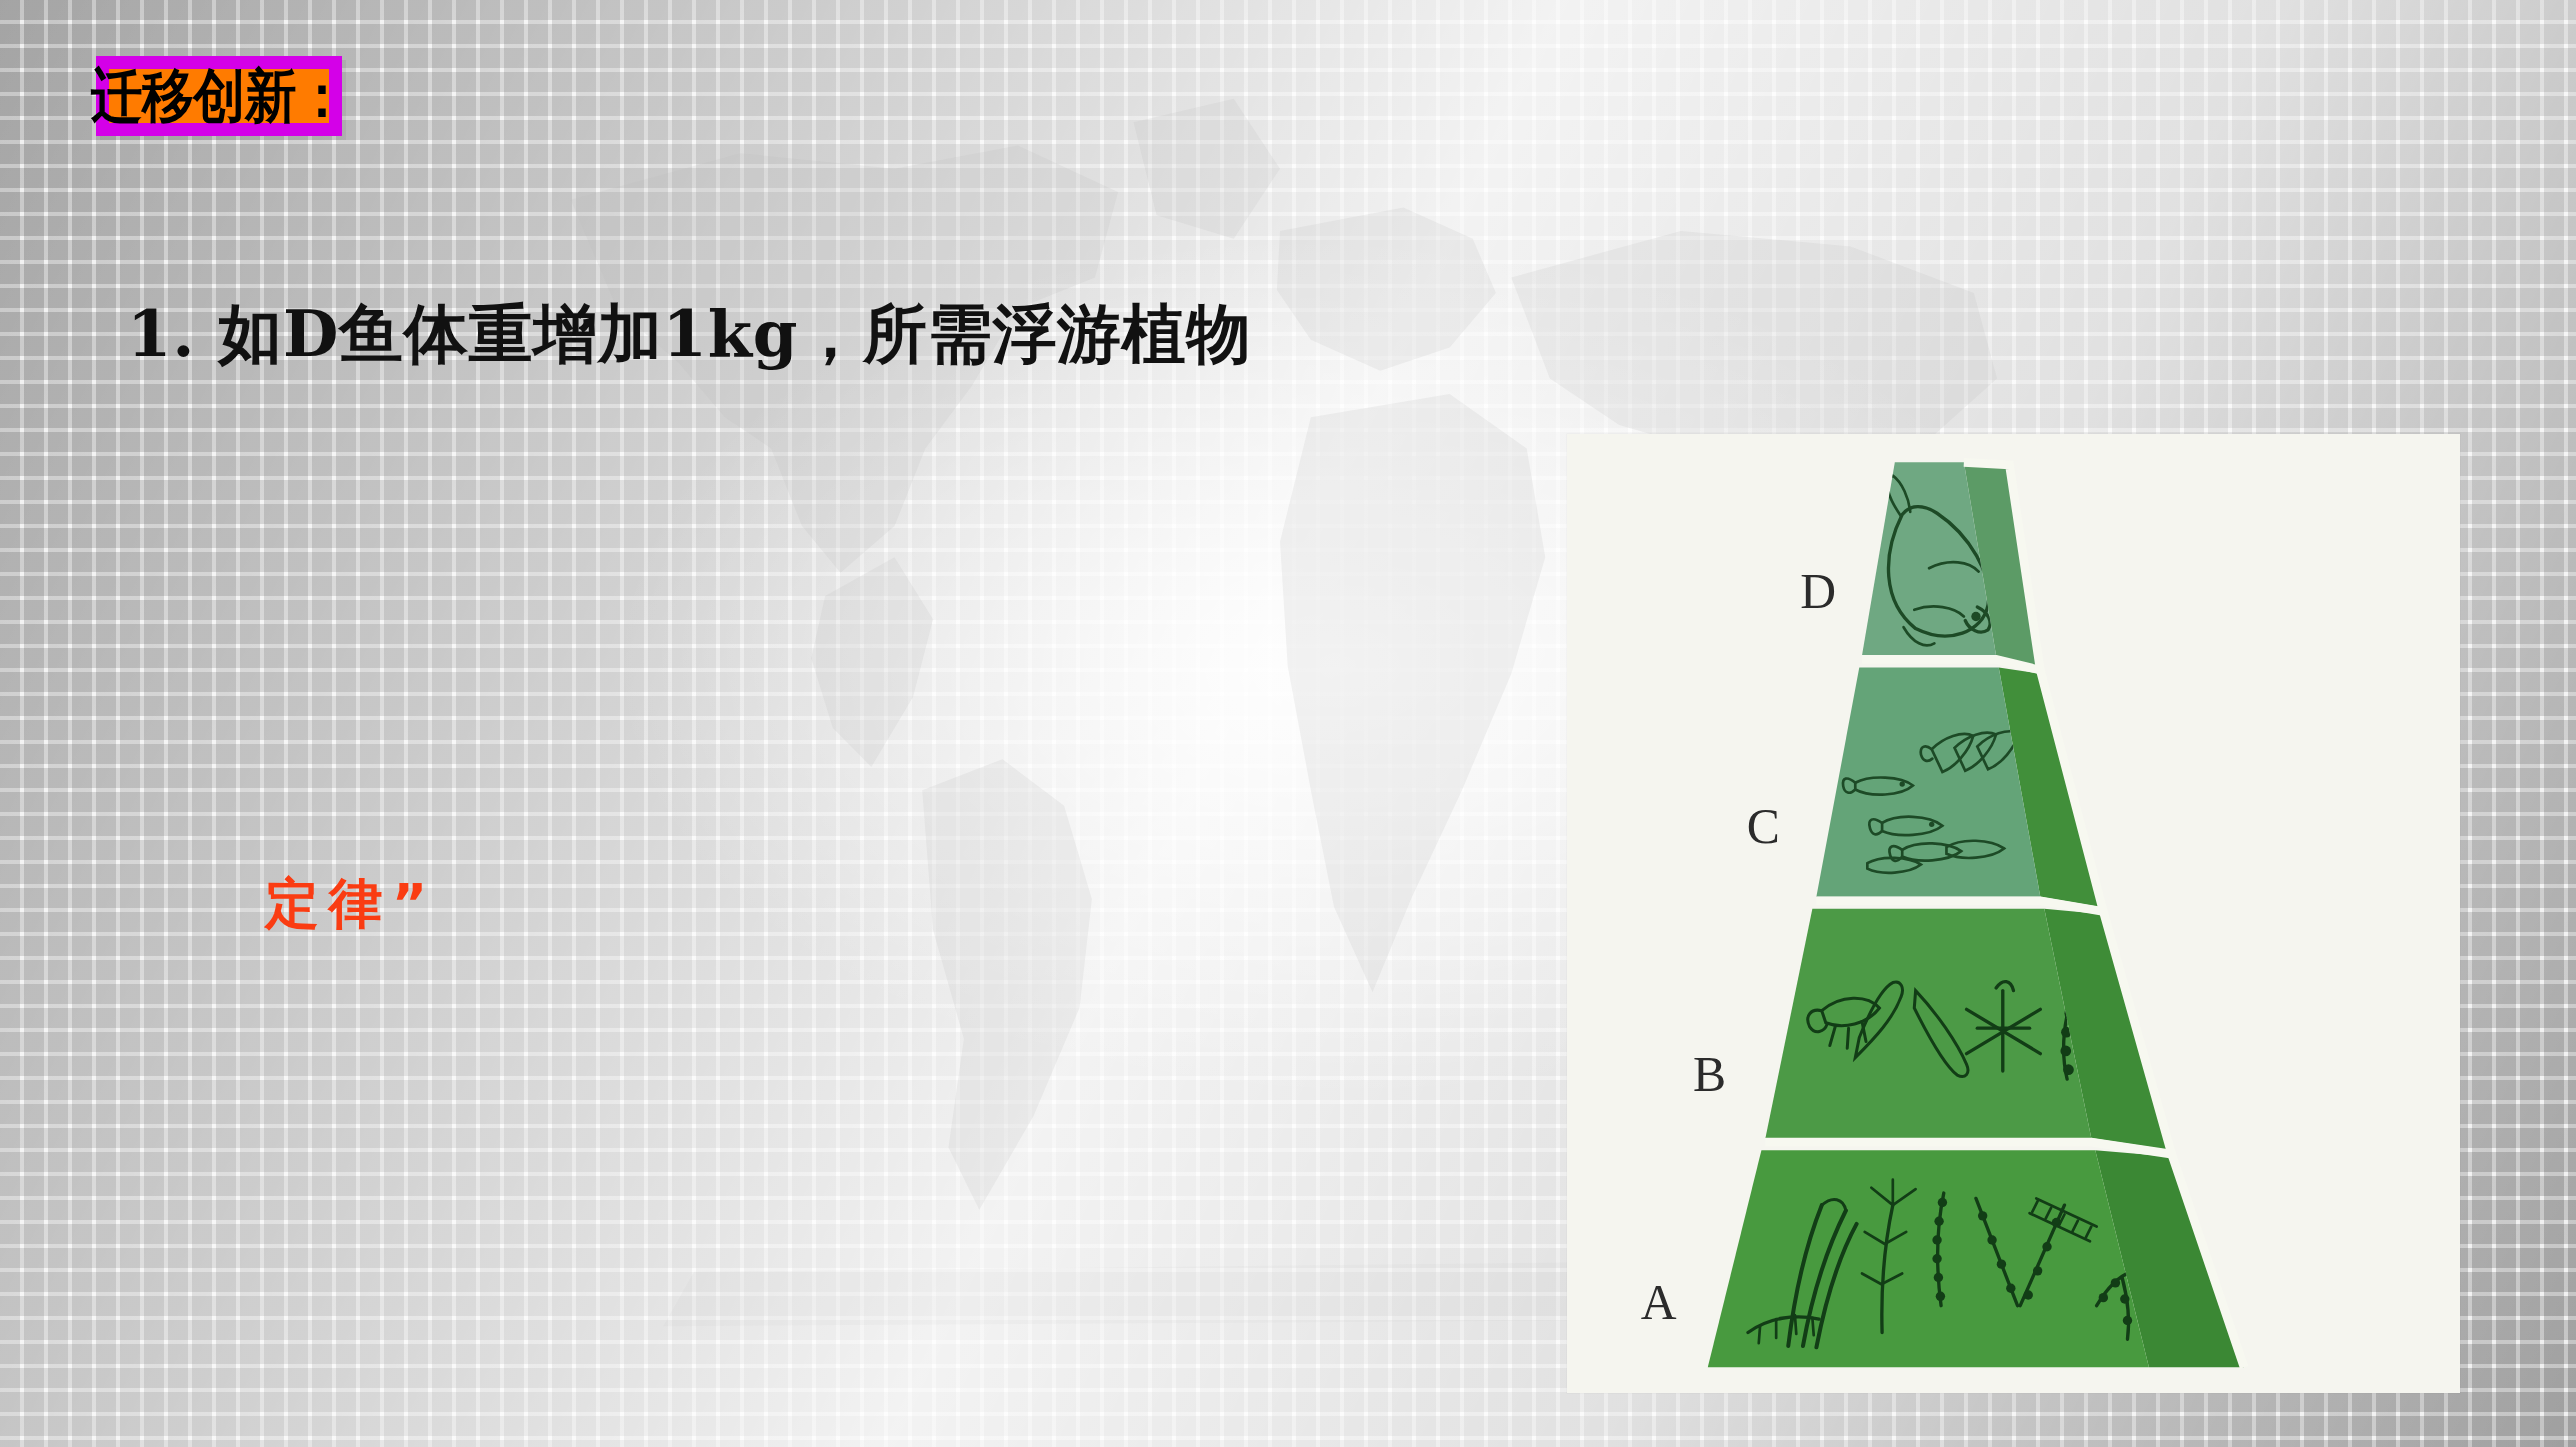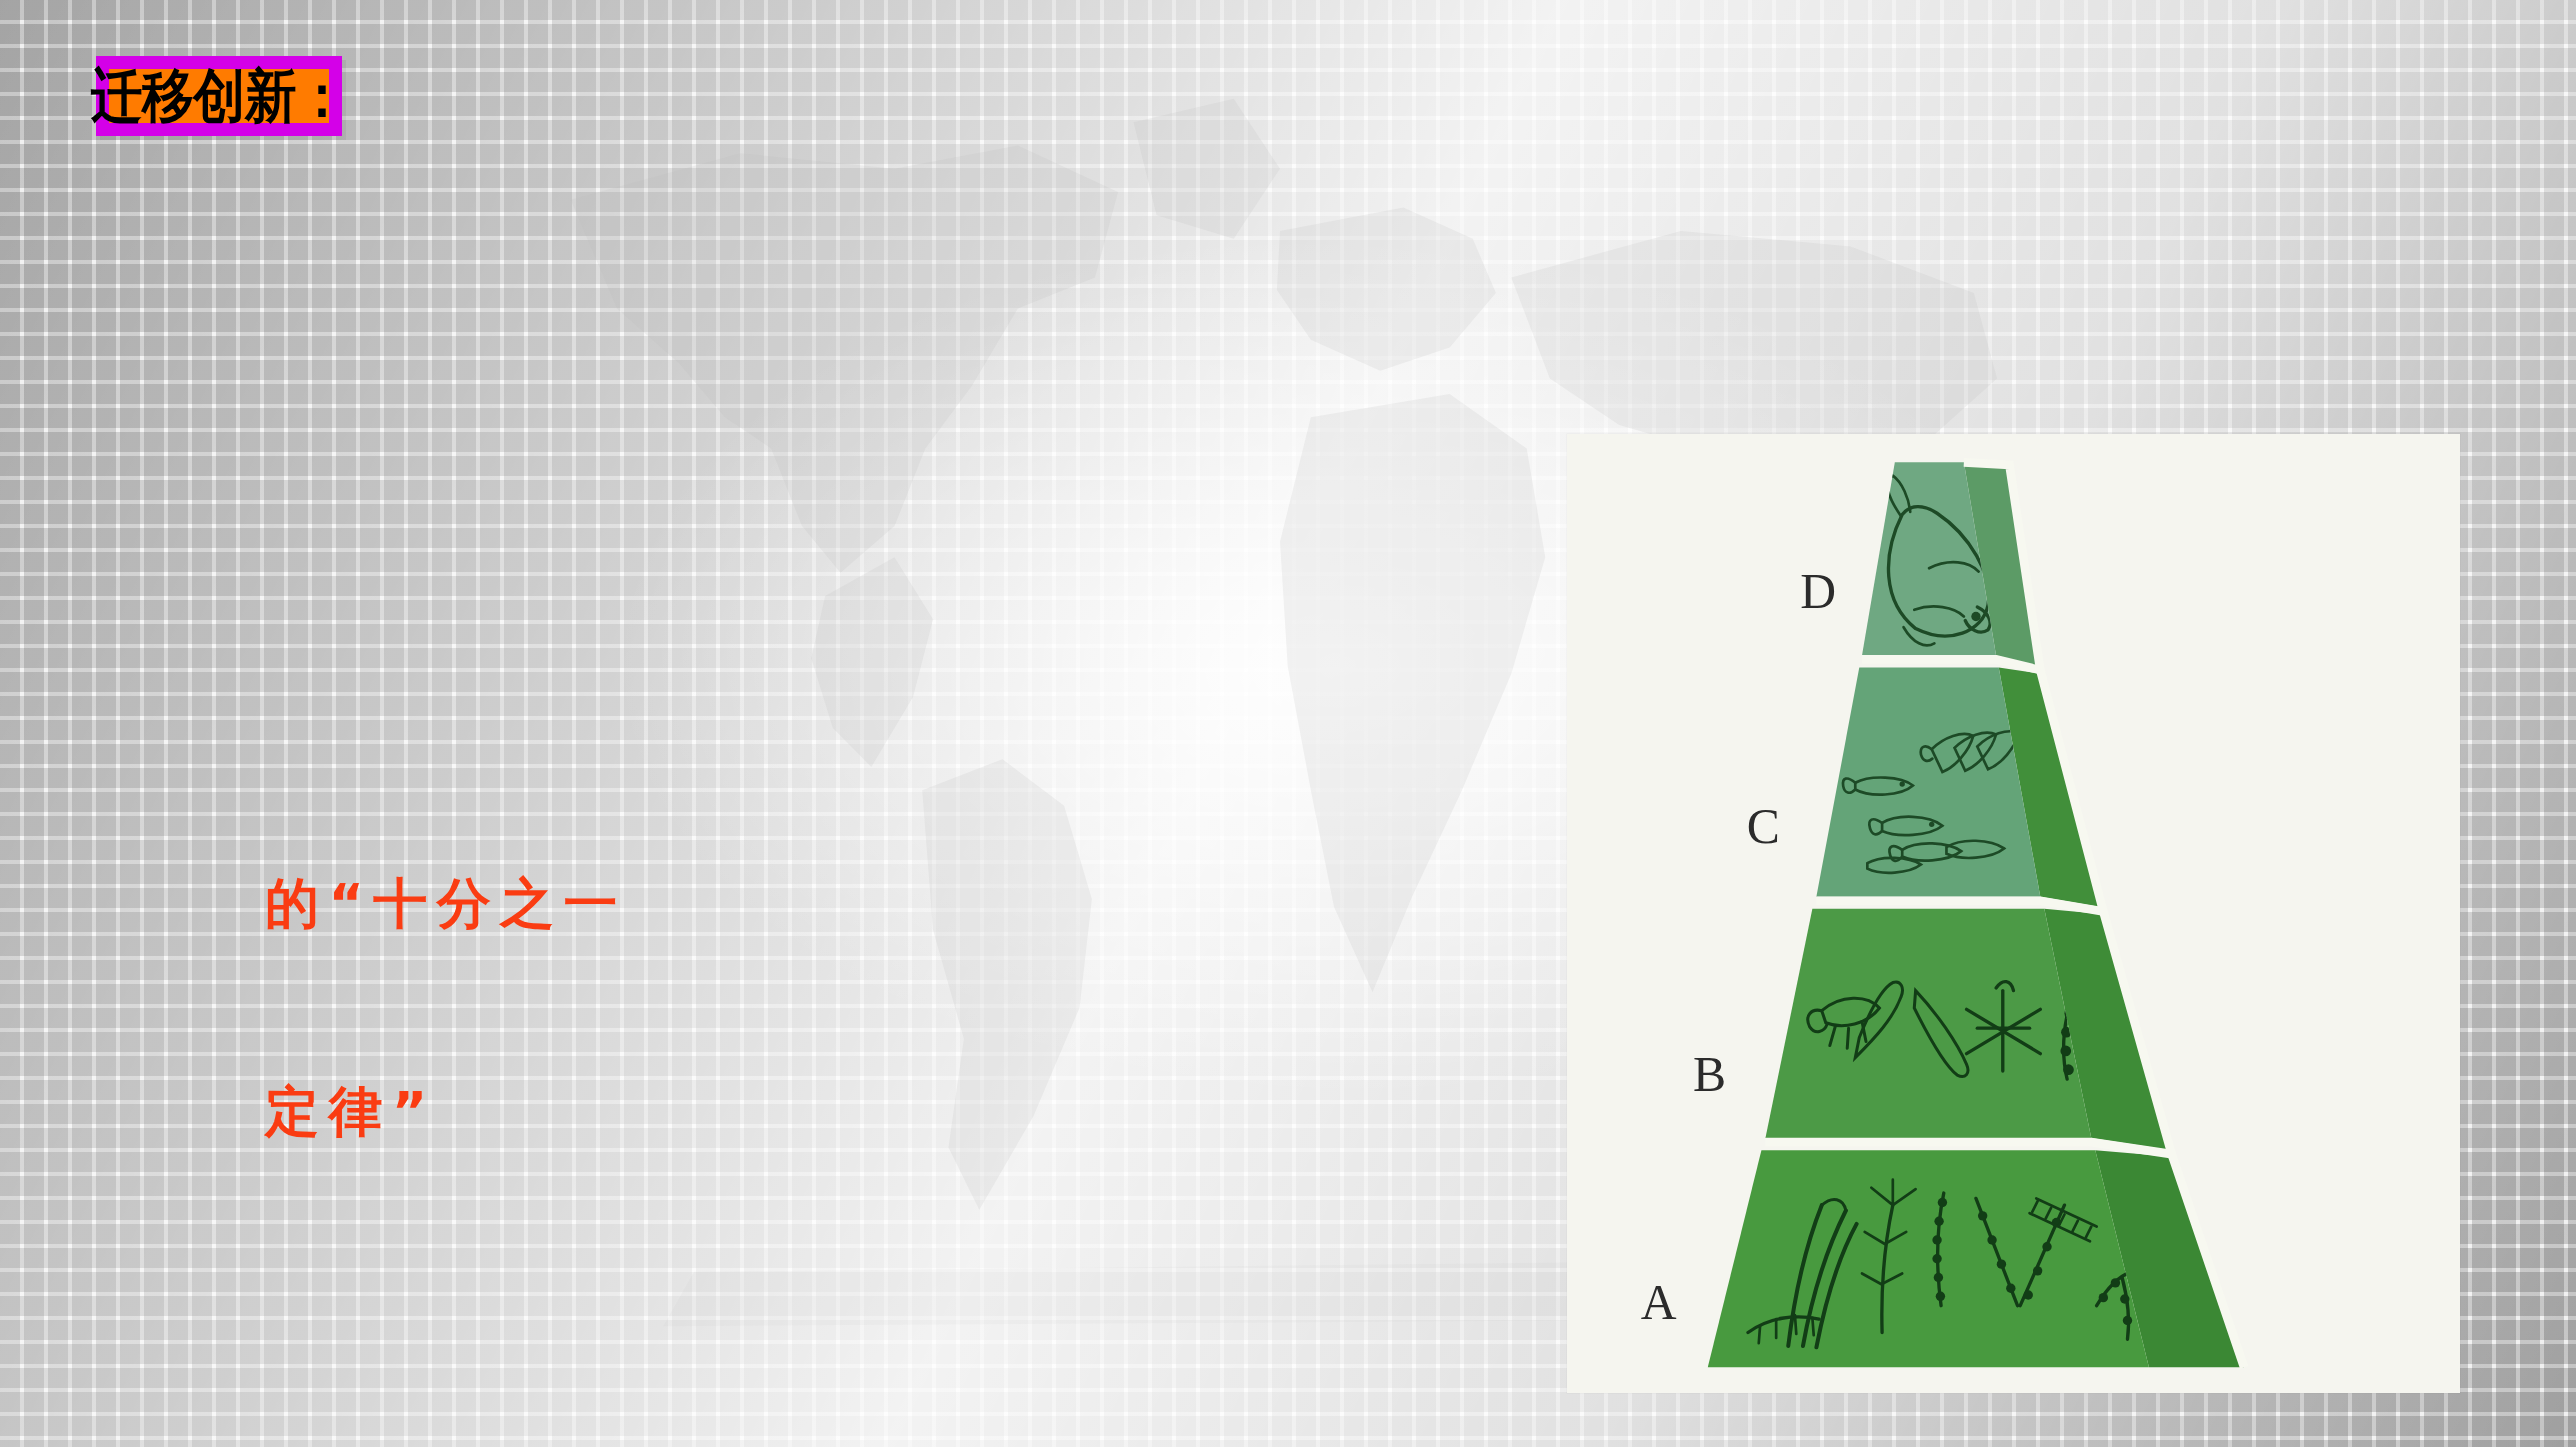--- a/index.html
+++ b/index.html
@@ -158,24 +158,24 @@
       </g>
     </svg>
   </div>
 
   <div class="title-chip">
     <div class="title-inner">
       <span class="title-text">迁移创新：</span>
     </div>
   </div>
 
+  <div class="q-line1">1. 如D鱼体重增加1kg，所需浮游植物</div>
 
 
   <div class="note">
-    <div>的“十分之一</div>
     <div>定律”</div>
   </div>
 
   <div class="pic-panel">
     <svg class="pyr-svg" viewBox="0 0 1332 1430" xmlns="http://www.w3.org/2000/svg">
       <defs>
         <clipPath id="clipD">
             <polygon points="489,42 592,42 640,330 440,330"></polygon>
           </clipPath>
         <clipPath id="clipC">

